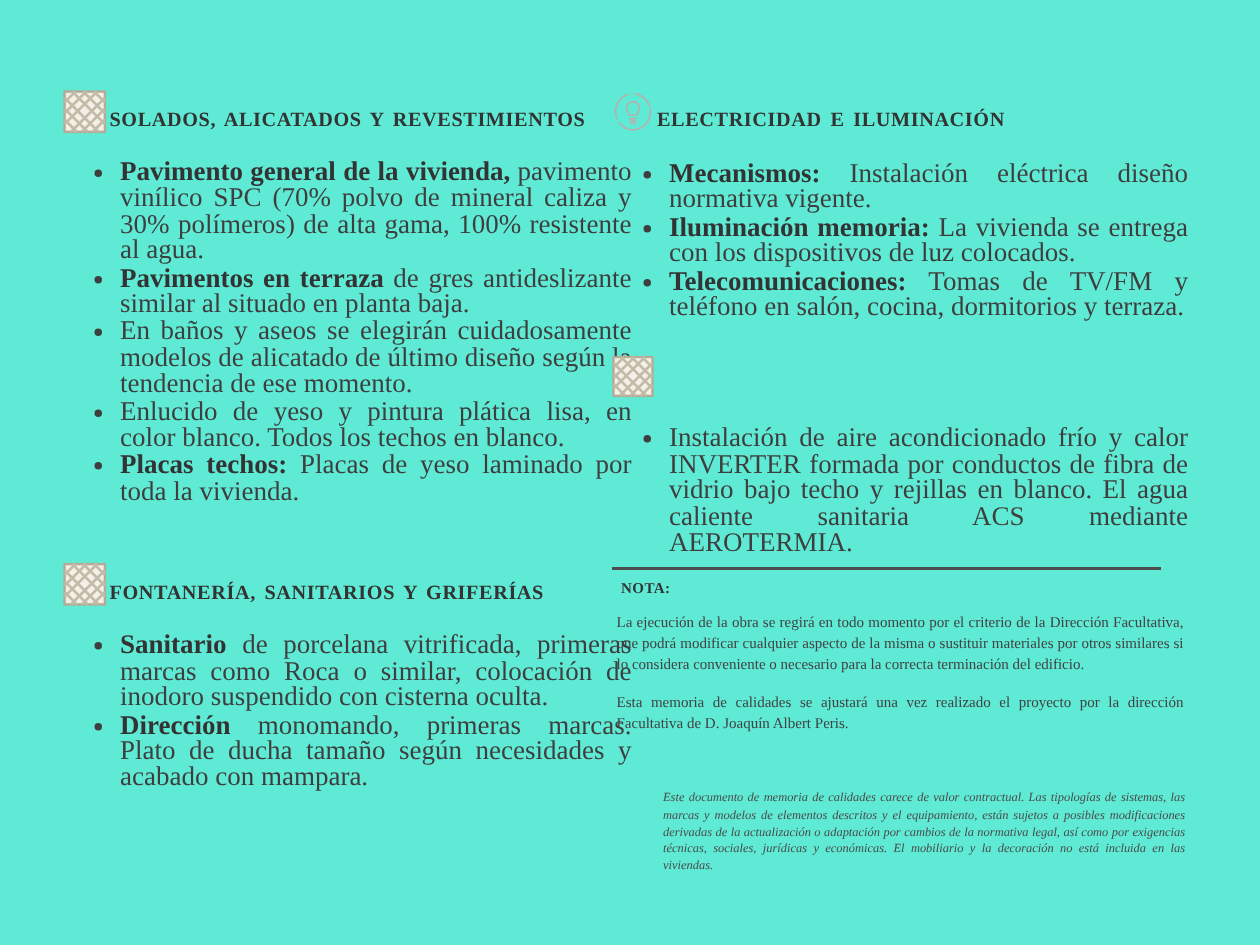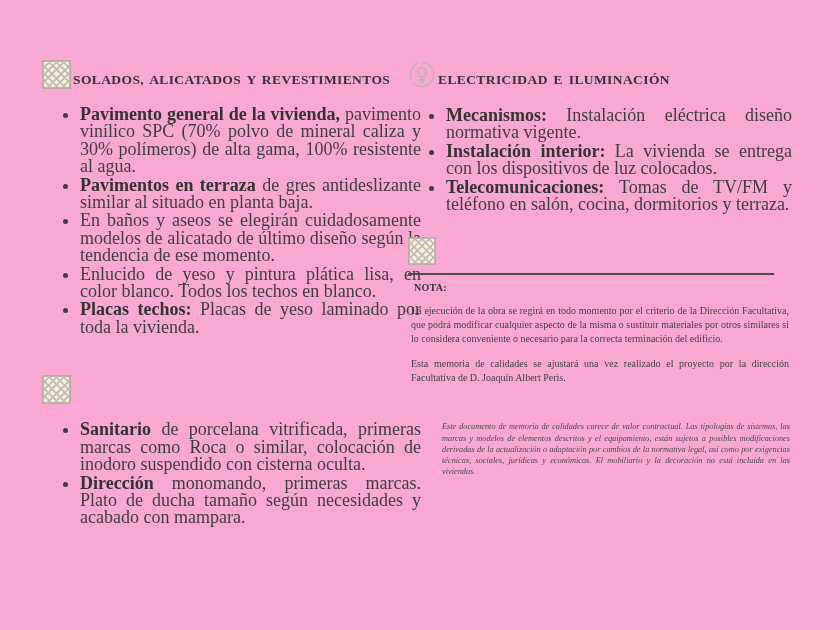--- a/index.html
+++ b/index.html
@@ -4,21 +4,21 @@
 <style>
   html,body{margin:0;padding:0;}
   body{
     width:840px;height:630px;
     background:#ffffff;
     font-family:"Liberation Serif","DejaVu Serif",serif;
     color:#3e3e3e;
     position:relative;
     overflow:hidden;
   }
-  .page{position:absolute;inset:0;background:#f9a8d4;}
+  .page{position:absolute;inset:0;background:#5eead4;}
   .col{position:absolute;top:60px;}
   .col-left{left:42px;width:379px;}
   .col-right{left:408px;width:384px;}
 
   .sec-head{display:flex;align-items:flex-end;gap:2px;}
   .sec-head .icon{flex:0 0 auto;line-height:0;}
   .sec-title{
     margin:0;padding:0 0 1px 0;
     font-size:13.5px;font-weight:bold;color:#333;
     letter-spacing:0.4px;word-spacing:2px;white-space:nowrap;
@@ -91,20 +91,21 @@
       <div class="sec-head">
         <span class="icon">
           <svg width="29" height="29" viewBox="0 0 28 28">
             <rect x="1" y="1" width="26" height="26" fill="#f4f0e8" stroke="#b3aa97" stroke-width="1.6"></rect>
             <g stroke="#c3bba8" stroke-width="1.7" fill="none">
               <path d="M1 8 L8 1 M1 15 L15 1 M1 22 L22 1 M5 27 L27 5 M12 27 L27 12 M19 27 L27 19"></path>
               <path d="M20 1 L27 8 M13 1 L27 15 M6 1 L27 22 M1 5 L23 27 M1 12 L16 27 M1 19 L9 27"></path>
             </g>
           </svg>
         </span>
+        <h2 class="sec-title">FONTANERÍA, SANITARIOS Y GRIFERÍAS</h2>
       </div>
       <ul class="bullets">
         <li><b>Sanitario</b><span> de porcelana vitrificada, primeras marcas como Roca o similar, colocación de inodoro suspendido con cisterna oculta.</span></li>
         <li><b>Dirección</b><span> monomando, primeras marcas. Plato de ducha tamaño según necesidades y acabado con mampara.</span></li>
       </ul>
     </section>
 
   </div>
 
   <div class="col col-right">
@@ -119,37 +120,40 @@
               <line x1="11.4" y1="18.4" x2="15.6" y2="18.4"></line>
               <line x1="11.7" y1="20" x2="15.3" y2="20"></line>
               <line x1="12.3" y1="21.5" x2="14.7" y2="21.5"></line>
             </g>
           </svg>
         </span>
         <h2 class="sec-title">ELECTRICIDAD E ILUMINACIÓN</h2>
       </div>
       <ul class="bullets">
         <li><b>Mecanismos:</b><span> Instalación eléctrica diseño normativa vigente.</span></li>
-        <li><b>Instalación interior:</b><span> La vivienda se entrega con los dispositivos de luz colocados.</span></li>
+        <li><b>Iluminación memoria:</b><span> La vivienda se entrega con los dispositivos de luz colocados.</span></li>
         <li><b>Telecomunicaciones:</b><span> Tomas de TV/FM y teléfono en salón, cocina, dormitorios y terraza.</span></li>
       </ul>
     </section>
 
     <section class="sec-instalaciones">
       <div class="sec-head">
         <span class="icon">
           <svg width="28" height="28" viewBox="0 0 28 28">
             <rect x="1" y="1" width="26" height="26" fill="#f4f0e8" stroke="#b3aa97" stroke-width="1.6"></rect>
             <g stroke="#c3bba8" stroke-width="1.7" fill="none">
               <path d="M1 8 L8 1 M1 15 L15 1 M1 22 L22 1 M5 27 L27 5 M12 27 L27 12 M19 27 L27 19"></path>
               <path d="M20 1 L27 8 M13 1 L27 15 M6 1 L27 22 M1 5 L23 27 M1 12 L16 27 M1 19 L9 27"></path>
             </g>
           </svg>
         </span>
       </div>
+      <ul class="bullets">
+        <li><b></b><span>Instalación de aire acondicionado frío y calor INVERTER formada por conductos de fibra de vidrio bajo techo y rejillas en blanco. El agua caliente sanitaria ACS mediante AEROTERMIA.</span></li>
+      </ul>
     </section>
 
     <hr class="nota-rule">
 
     <div class="nota-label">NOTA:</div>
     <p class="nota-p">La ejecución de la obra se regirá en todo momento por el criterio de la Dirección Facultativa, que podrá modificar cualquier aspecto de la misma o sustituir materiales por otros similares si lo considera conveniente o necesario para la correcta terminación del edificio.</p>
     <p class="nota-p">Esta memoria de calidades se ajustará una vez realizado el proyecto por la dirección Facultativa de D. Joaquín Albert Peris.</p>
 
     <p class="disclaimer">Este documento de memoria de calidades carece de valor contractual. Las tipologías de sistemas, las marcas y modelos de elementos descritos y el equipamiento, están sujetos a posibles modificaciones derivadas de la actualización o adaptación por cambios de la normativa legal, así como por exigencias técnicas, sociales, jurídicas y económicas. El mobiliario y la decoración no está incluida en las viviendas.</p>
 

